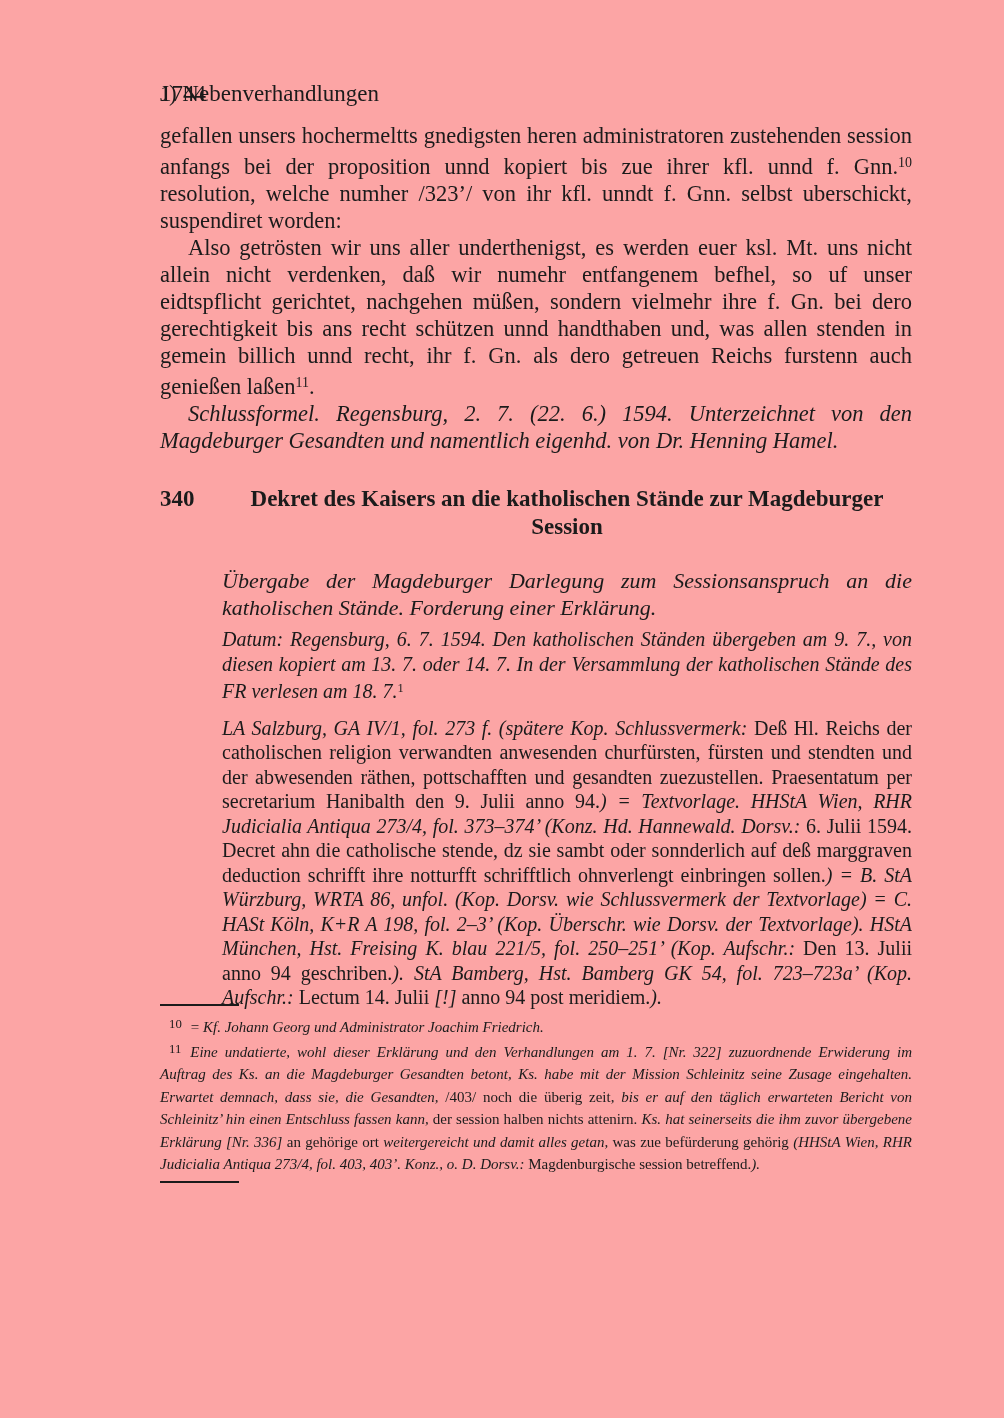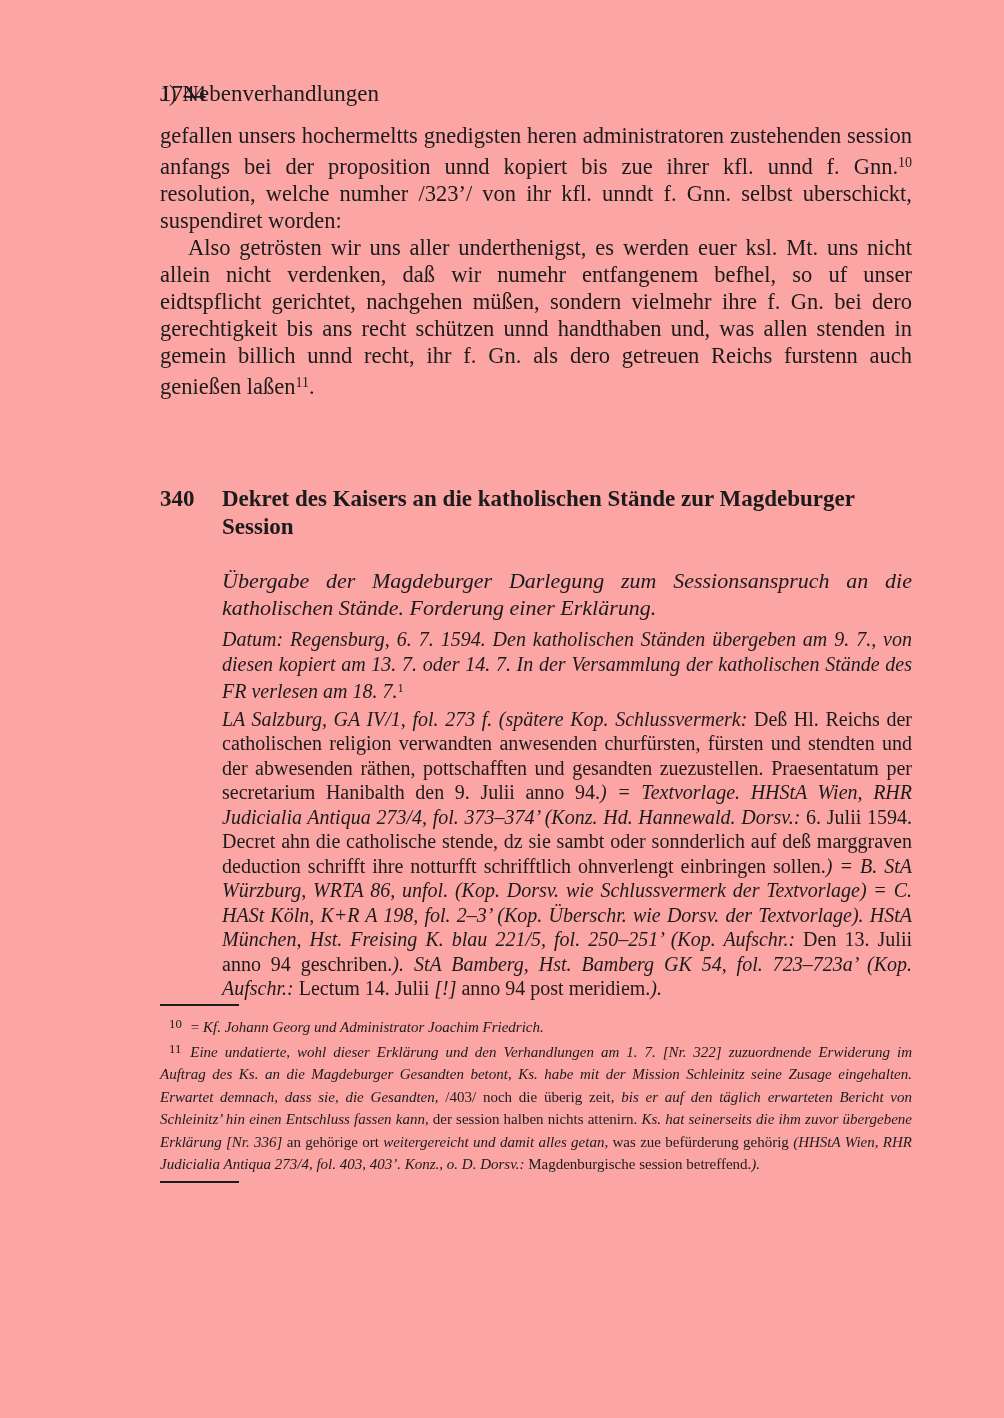--- a/index.html
+++ b/index.html
@@ -22,25 +22,25 @@
 
   
   .body-p{margin:0;font-size:22.5px;line-height:27px;text-align:justify;}
   .p1{margin-top:15px;}
   .indent{text-indent:28px;}
 
   
   .entry{position:absolute;top:405px;left:0;width:752px;}
   .entry-head{display:flex;font-weight:bold;font-size:23px;line-height:28px;font-family:Liberation Serif, serif;}
   .entry-num{width:62px;flex:0 0 62px;}
-  .entry-title{flex:1;}
+  .entry-title{flex:1;text-align:center;}
   .entry-body{margin-left:62px;width:690px;}
   .summary{margin:26px 0 0 0;font-size:22px;line-height:27px;text-align:justify;}
   .datum{margin:6px 0 0 0;font-size:20px;line-height:24.5px;text-align:justify;}
-  .archival{margin:3px 0 0 0;font-size:20px;line-height:24.5px;text-align:justify;}
+  .archival{margin:12px 0 0 0;font-size:20px;line-height:24.5px;text-align:justify;}
 
   
   .fnzone{position:absolute;top:924px;left:0;width:752px;}
   .fn-rule{width:79px;border-top:2px solid #1b1b1b;margin:0 0 7px 0;}
   .fn-rule2{margin-top:5px;margin-bottom:8px;}
   .fn{margin:0;font-size:15px;line-height:22.5px;text-align:justify;}
   .fn-indent1{text-indent:9px;}
   .fn-indent2{text-indent:30px;}
   .fnum{font-size:0.85em;vertical-align:0.28em;margin-right:9px;}
   .fnum-wide{margin-right:12px;}
@@ -56,20 +56,21 @@
   <div class="text-col">
 
     <div class="running-head">
       <span class="page-num">1744</span>
       <div class="head-title">J) Nebenverhandlungen</div>
     </div>
 
     <div class="flow-top">
       <p class="body-p p1"><span>gefallen unsers hochermeltts gnedigsten heren administratoren zustehenden session anfangs bei der proposition unnd kopiert bis zue ihrer kfl. unnd f. Gnn.</span><span class="sup">10</span><span> resolution, welche numher /323’/ von ihr kfl. unndt f. Gnn. selbst uberschickt, suspendiret worden:</span></p>
       <p class="body-p indent"><span>Also getrösten wir uns aller underthenigst, es werden euer ksl. Mt. uns nicht allein nicht verdenken, daß wir numehr entfangenem befhel, so uf unser eidtspflicht gerichtet, nachgehen müßen, sondern vielmehr ihre f. Gn. bei dero gerechtigkeit bis ans recht schützen unnd handthaben und, was allen stenden in gemein billich unnd recht, ihr f. Gn. als dero getreuen Reichs furstenn auch genießen laßen</span><span class="sup">11</span><span>.</span></p>
+      <p class="body-p indent"><span class="it">Schlussformel. Regensburg, 2. 7. (22. 6.) 1594. Unterzeichnet von den Magdeburger Gesandten und namentlich eigenhd. von Dr. Henning Hamel.</span></p>
     </div>
 
     <div class="entry">
       <div class="entry-head">
         <span class="entry-num">340</span>
         <span class="entry-title">Dekret des Kaisers an die katholischen Stände zur Magdeburger Session</span>
       </div>
       <div class="entry-body">
         <p class="summary"><span class="it">Übergabe der Magdeburger Darlegung zum Sessionsanspruch an die katholischen Stände. Forderung einer Erklärung.</span></p>
         <p class="datum"><span class="it">Datum: Regensburg, 6. 7. 1594. Den katholischen Ständen übergeben am 9. 7., von diesen kopiert am 13. 7. oder 14. 7. In der Versammlung der katholischen Stände des FR verlesen am 18. 7.</span><span class="sup">1</span></p>

